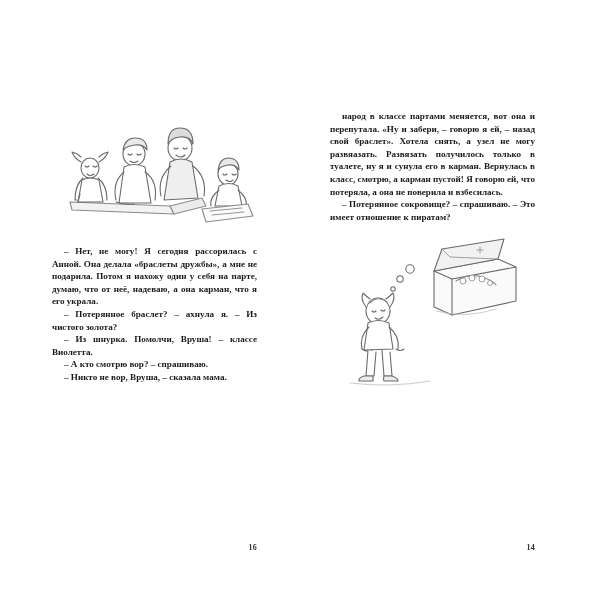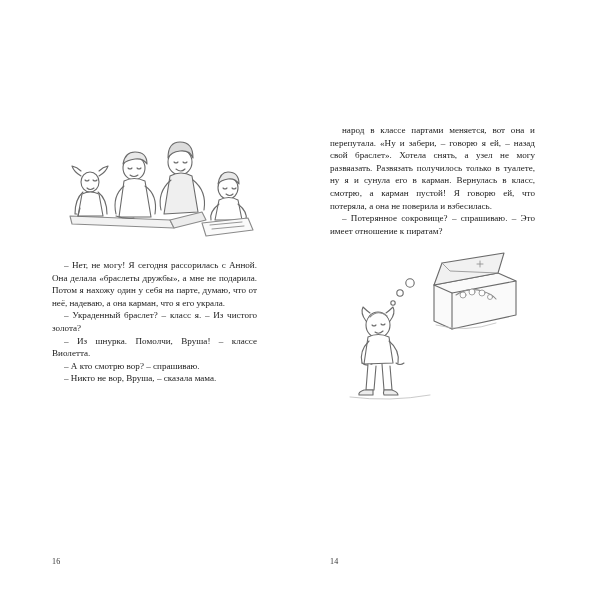--- a/index.html
+++ b/index.html
@@ -17,23 +17,24 @@
   }
   .spread {
     position: absolute;
     left: 0;
     top: 0;
     width: 600px;
     height: 600px;
   }
   .page-col {
     position: absolute;
-    top: 124px;
+    top: 110px;
     width: 205px;
     height: 420px;
+    font-weight: bold;
   }
   .page-left  { left: 52px; }
   .page-right { left: 330px; }
 
   .illo {
     position: relative;
     width: 100%;
   }
   .illo-left {
     height: 135px;
@@ -50,21 +51,21 @@
     hyphens: auto;
   }
   .body-text p {
     margin: 0;
     text-indent: 12px;
   }
   .folio {
     position: absolute;
     bottom: -22px;
     width: 100%;
-    text-align: left;
+    text-align: right;
     font-size: 8px;
     color: #333;
     letter-spacing: 0.3px;
   }
   .pl-folio { left: 0; }
   .pr-folio { left: 0; }
 
   svg { display: block; }
 </style>
 </head>
@@ -132,21 +133,21 @@
               <path d="M150 99 L196 94 L201 106 L154 112 Z" fill="#fafafa" stroke="#8a8a8a"></path>
               <path d="M158 101 l32 -3" stroke-width="0.7"></path>
               <path d="M160 105 l32 -3" stroke-width="0.7"></path>
             </g>
           </g>
         </svg>
       </div>
 
       <div class="body-text">
         <p>– Нет, не могу! Я сегодня рассорилась с Анной. Она делала «браслеты дружбы», а мне не подарила. Потом я нахожу один у себя на парте, думаю, что от неё, надеваю, а она карман, что я его украла.</p>
-        <p>– Украденный браслет? – класс я. – Из чистого золота?</p>
+        <p>– Потерянное браслет? – ахнула я. – Из чистого золота?</p>
         <p>– Из шнурка. Помолчи, Вруша! – классе Виолетта.</p>
         <p>– А кто смотрю вор? – спрашиваю.</p>
         <p>– Никто не вор, Вруша, – сказала мама.</p>
       </div>
 
       <div class="folio pl-folio">16</div>
     </div>
 
     <div class="page-col page-right">
 

